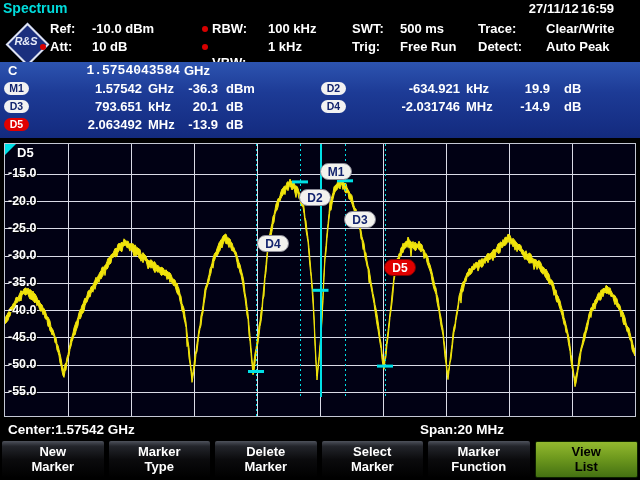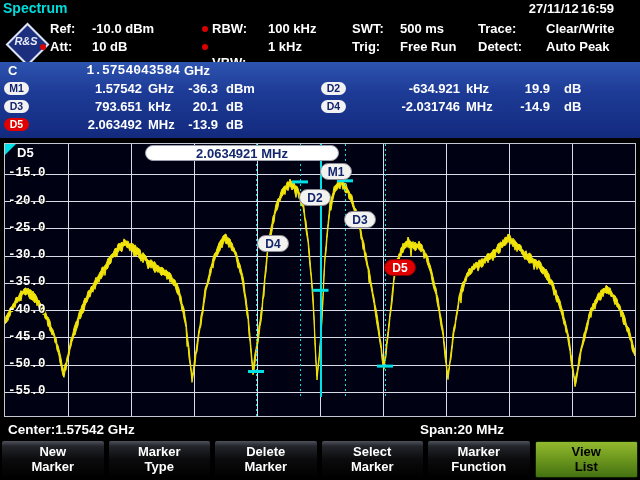--- a/index.html
+++ b/index.html
@@ -26,21 +26,21 @@
     background:linear-gradient(180deg,#2d54b0 0%,#1d3b96 40%,#132a7e 100%);}
   .mt-cell{position:absolute;color:#fff;font-size:13px;font-weight:bold;line-height:16px;white-space:pre;}
   .mt-right{text-align:right;}
   .badge{position:absolute;width:25px;height:13px;border-radius:8px;background:#f2f2f2;
     color:#13246e;font-size:10.5px;font-weight:bold;text-align:center;line-height:13px;}
   .badge.red{background:#e00000;color:#fff;}
   
   #chart{left:4px;top:143px;width:630px;height:272px;border:1px solid #c4c8d4;background:#010114;}
   #chart svg{position:absolute;left:0;top:0;}
   .ylab{position:absolute;left:3px;width:42px;color:#fff;font-size:12.5px;font-weight:bold;
-    text-shadow:1px 1px 0 #000;font-family:Liberation Mono, monospace;}
+    text-shadow:1px 1px 0 #000;}
   .m-oval{position:absolute;width:32px;height:17px;border-radius:9px;background:#f2f2ee;
     border:1px solid #8a8a96;color:#13246e;font-size:12px;font-weight:bold;
     text-align:center;line-height:16px;box-sizing:border-box;}
   .m-oval.red{background:#e00000;color:#fff;border-color:#7a0000;}
   
   #entry-bar{left:294px;top:253px;width:336px;height:19px;
     background:linear-gradient(180deg,#8fa9cc 0%,#4a6ca4 20%,#253f73 70%,#1a2f5c 100%);
     border-top:1px solid #9fb4d6;box-sizing:border-box;}
   #entry-label{position:absolute;left:12px;top:1px;color:#fff;font-size:13px;font-weight:bold;}
   #entry-input{position:absolute;left:140px;top:1px;width:194px;height:16px;background:#fff;
@@ -177,21 +177,20 @@
       </div>
     <div id="marker-labels">
         <div class="m-oval" style="left: 315px; top: 19px;">M1</div>
         <div class="m-oval" style="left: 294px; top: 45px;">D2</div>
         <div class="m-oval" style="left: 339px; top: 67px;">D3</div>
         <div class="m-oval" style="left: 252px; top: 91px;">D4</div>
         <div class="m-oval red" style="left: 379px; top: 115px;">D5</div>
       </div>
     <div id="entry-bar">
       <span id="entry-label">D5</span>
-      <div id="entry-input">2.0634921 MHz</div>
     </div>
   </div>
 
   <div class="abs" id="center-text">Center:1.57542 GHz</div>
   <div class="abs" id="span-text">Span:20 MHz</div>
 
   <div class="abs" id="softkeys">
       <div class="softkey">
         <div>New</div>
         <div>Marker</div>

